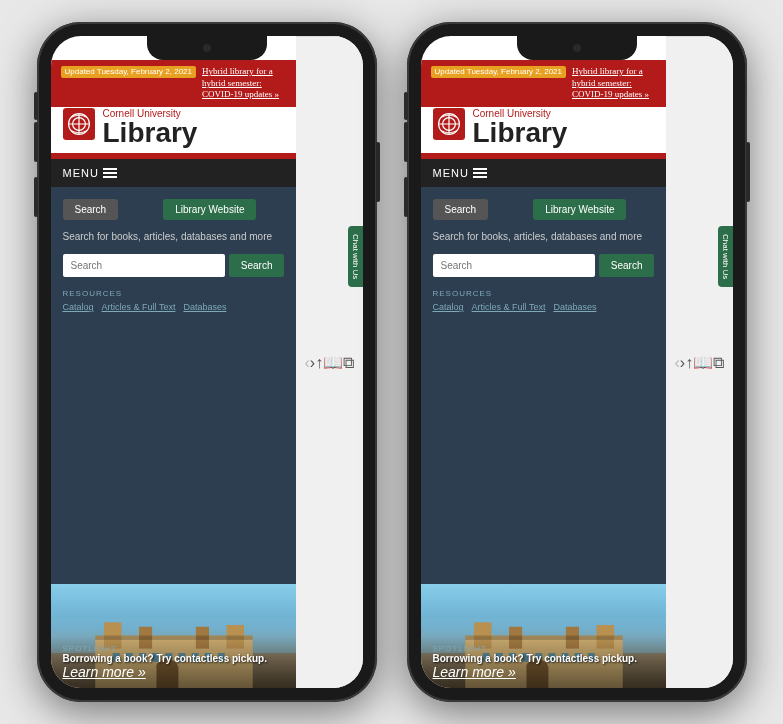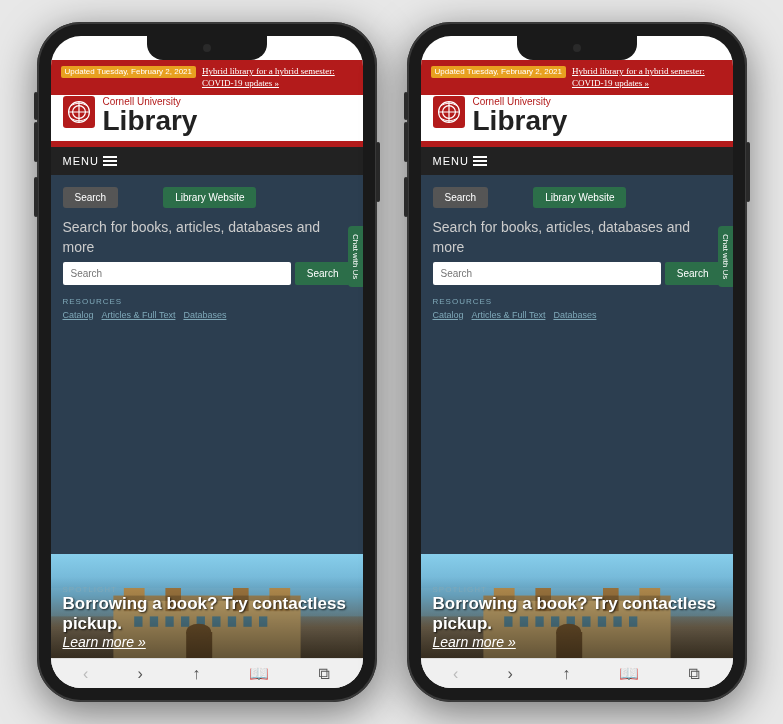--- a/index.html
+++ b/index.html
@@ -28,21 +28,21 @@
       position: relative;
       display: flex;
       flex-direction: column;
     }
     .phone-screen {
       flex: 1;
       background: #fff;
       border-radius: 30px;
       overflow: hidden;
       display: flex;
-      flex-direction: column;
+      flex-direction: row;
       position: relative;
       justify-content: space-between;
     }
     .phone-top-bar {
       position: absolute;
       top: 0;
       left: 50%;
       transform: translateX(-50%);
       width: 120px;
       height: 24px;
@@ -231,22 +231,22 @@
       background: #555;
       color: white;
     }
     .tab-green {
       background: #2c6e49;
       color: white;
       margin-left: 39px;
     }
     .search-description {
       color: #ccc;
-      font-size: 14px;
-      margin-bottom: 4px;
+      font-size: 10px;
+      margin-bottom: 10px;
       line-height: 1.4;
     }
     .search-input-row {
       display: flex;
       gap: 4px;
       margin-bottom: 12px;
     }
     .search-input {
       flex: 1;
       padding: 6px 8px;
@@ -311,21 +311,21 @@
       padding: 8px 12px;
       background: linear-gradient(to top, rgba(0,0,0,0.5) 0%, transparent 100%);
     }
     .spotlight-label {
       color: #7fa8b8;
       font-size: 8px;
       letter-spacing: 1px;
     }
     .spotlight-text {
       color: white;
-      font-size: 17px;
+      font-size: 10px;
       font-weight: bold;
       text-shadow: 1px 1px 2px rgba(0,0,0,0.8);
     }
     .learn-more {
       color: white;
       font-size: 14px;
       text-decoration: underline;
       font-style: italic;
     }
 

